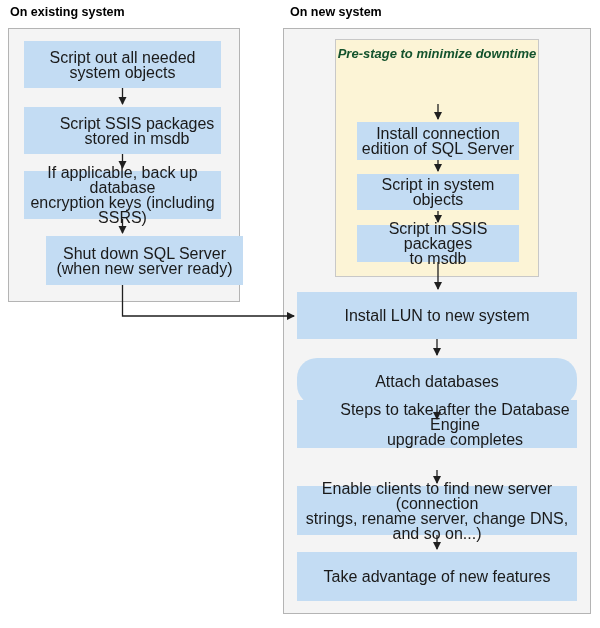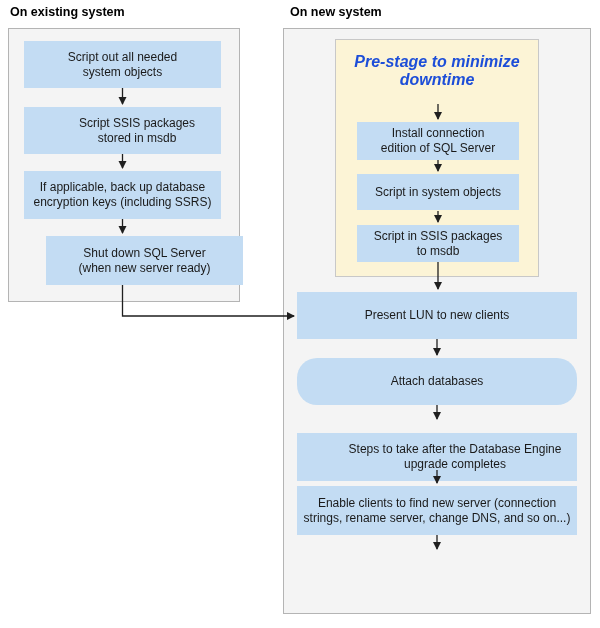--- a/index.html
+++ b/index.html
@@ -34,32 +34,31 @@
     background: var(--panel-bg);
     border: 1px solid var(--panel-border);
   }
   .prestage {
     position: absolute;
     background: var(--yellow-bg);
     border: 1px solid var(--yellow-border);
   }
   .prestage-title {
     position: absolute;
-    font-size: 16px;
+    font-size: 13px;
     font-weight: 700;
     font-style: italic;
-    color: #1d4ed8;
+    color: #14532d;
     text-align: center;
-    margin-top: 7px;
   }
   .box {
     position: absolute;
     background: var(--blue-box-bg);
     color: var(--text);
-    font-size: 12px;
+    font-size: 16px;
     line-height: 15px;
     display: flex;
     align-items: center;
     justify-content: center;
     text-align: center;
     white-space: pre-line;
   }
   svg.flow-arrows {
     position: absolute;
     left: 0; top: 0;
@@ -92,26 +91,27 @@
 
   <div class="prestage" style="left:335px; top:39px; width:204px; height:238px;"></div>
   <div class="prestage-title" style="left:335px; top:46px; width:204px;">Pre-stage to minimize downtime</div>
 
   <div class="box" style="left:357px; top:122px; width:162px; height:38px;">Install connection
 edition of SQL Server</div>
   <div class="box" style="left:357px; top:174px; width:162px; height:36px;">Script in system objects</div>
   <div class="box" style="left:357px; top:225px; width:162px; height:37px;">Script in SSIS packages
 to msdb</div>
 
-  <div class="box" style="left:297px; top:292px; width:280px; height:47px;">Present LUN to new clients</div>
+  <div class="box" style="left:297px; top:292px; width:280px; height:47px;">Install LUN to new system</div>
   <div class="box" style="left:297px; top:358px; width:280px; height:47px;border-radius:20px;">Attach databases</div>
-  <div class="box" style="left:297px; top:433px; width:280px; height:48px;padding-left:36px;">Steps to take after the Database Engine
+  <div class="box" style="left:297px; top:400px; width:280px; height:48px;padding-left:36px;">Steps to take after the Database Engine
 upgrade completes</div>
   <div class="box" style="left:297px; top:486px; width:280px; height:49px;">Enable clients to find new server (connection
 strings, rename server, change DNS, and so on...)</div>
+  <div class="box" style="left:297px; top:552px; width:280px; height:49px;">Take advantage of new features</div>
 
   <svg class="flow-arrows" viewBox="0 0 600 628" xmlns="http://www.w3.org/2000/svg">
     <defs>
       <marker id="ah" viewBox="0 0 8 8" refX="7" refY="4" markerWidth="6.5" markerHeight="6.5" orient="auto">
         <path class="arrow-head" d="M0,0 L8,4 L0,8 Z"></path>
       </marker>
     </defs>
 
     <line class="arrow" x1="122.5" y1="88" x2="122.5" y2="104" marker-end="url(#ah)"></line>
     <line class="arrow" x1="122.5" y1="154" x2="122.5" y2="168" marker-end="url(#ah)"></line>

